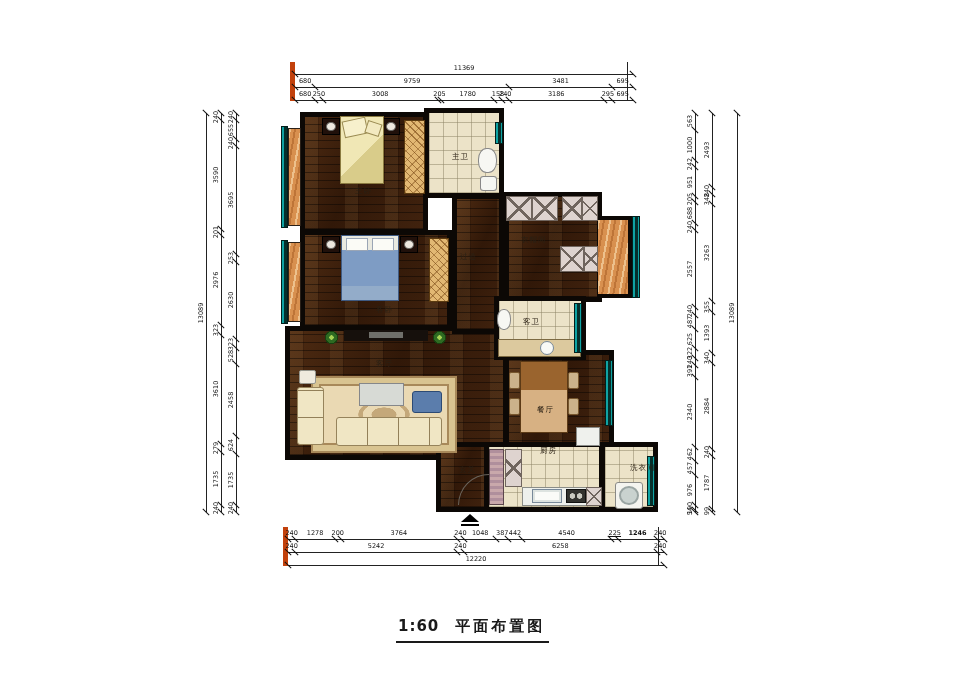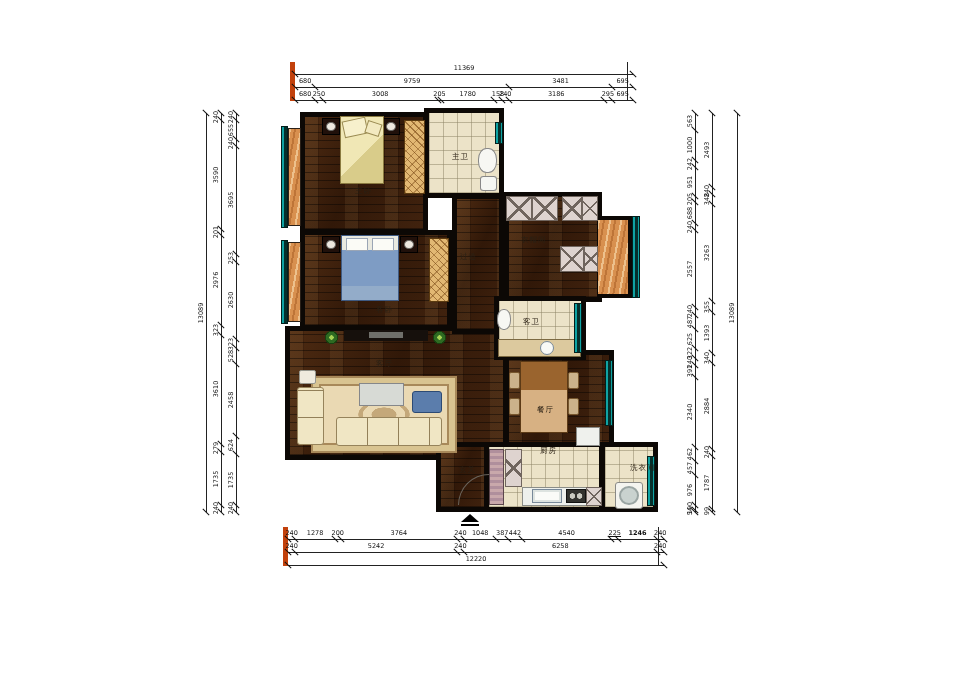--- a/index.html
+++ b/index.html
@@ -365,13 +365,16 @@
         <div class="vlabel" style="position: absolute; left: 7px; top: 397.531px;">99</div>
         <div class="tick" style="position: absolute; left: 12px; top: 399px;"></div>
       </div>
       <div class="dimcol" style="position: absolute; left: 725px; top: 113px; width: 24px; height: 399px;">
         <div class="vline" style="position: absolute; left: 12px; top: 0px; width: 1px; height: 399px;"></div>
         <div class="tick" style="position: absolute; left: 12px; top: 0px;"></div>
         <div class="vlabel" style="position: absolute; left: 7px; top: 199.5px;">13089</div>
         <div class="tick" style="position: absolute; left: 12px; top: 399px;"></div>
       </div>
     </div>
+  <div id="title">
+    <span class="t-scale">1:60</span><span class="t-name">平面布置图</span>
+  </div>
 </div>
 
 </body></html>

